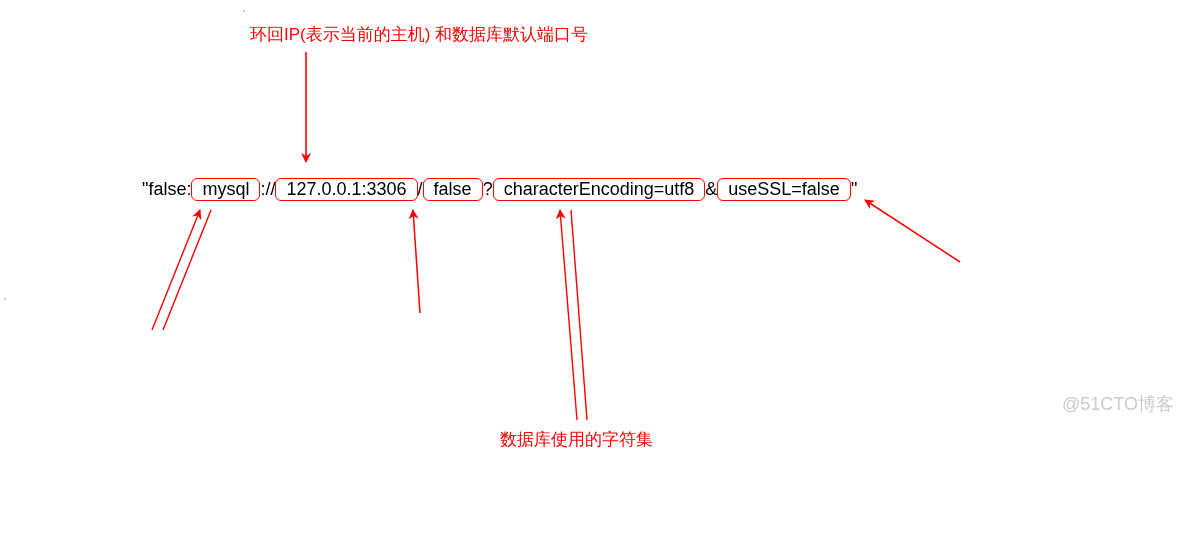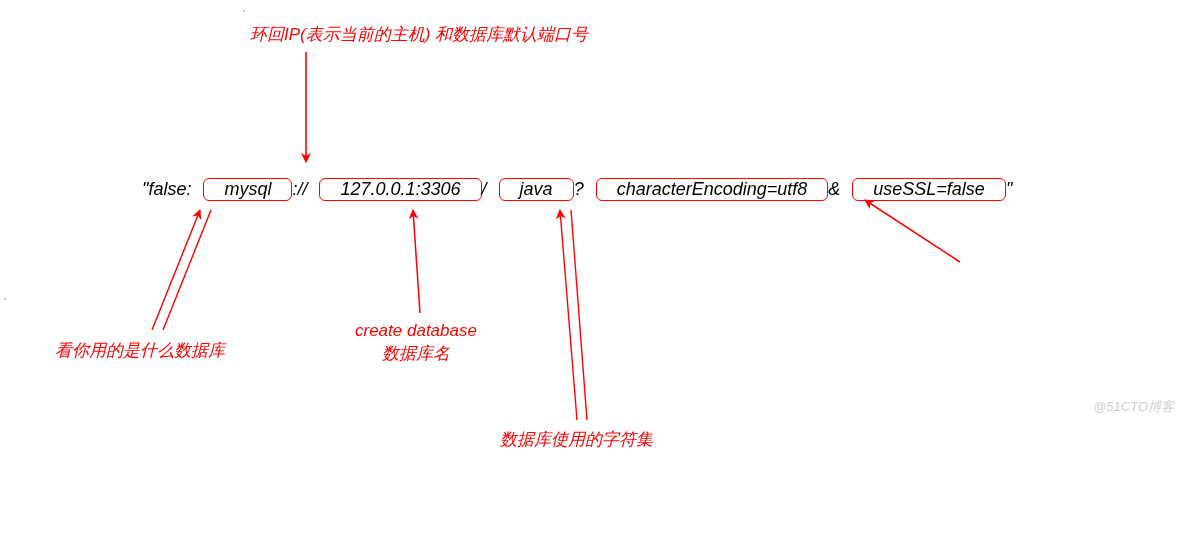--- a/index.html
+++ b/index.html
@@ -8,21 +8,20 @@
     width: 1184px;
     height: 552px;
     background: #ffffff;
     font-family: Arial, "Microsoft YaHei", sans-serif;
     overflow: hidden;
   }
   .canvas {
     position: relative;
     width: 1184px;
     height: 420px;
-    font-style: italic;
   }
   .label {
     position: absolute;
     color: #ff0000;
     font-size: 17px;
     white-space: nowrap;
     text-align: center;
     line-height: 1.35;
   }
   .code-line {
@@ -31,65 +30,59 @@
     color: #000000;
     white-space: nowrap;
     font-family: Arial, sans-serif;
   }
   .code-line .q {
     color: #000;
   }
   .seg-box {
     border: 1px solid #ff0000;
     border-radius: 6px;
-    padding: 0 20px;
+    padding: 0 10px;
     display: inline-block;
-    margin-left: 12px;
   }
   svg.arrowsvg {
     position: absolute;
     left: 0;
     top: 0;
     width: 1184px;
     height: 552px;
     pointer-events: none;
   }
   .watermark {
     position: absolute;
     right: 10px;
     bottom: 4px;
     color: #cccccc;
-    font-size: 13px;
+    font-size: 18px;
   }
   .dot {
     position:absolute;
     width:2px;
     height:2px;
     background:#ccc;
   }
 </style>
 </head>
 <body>
 
 <div class="canvas">
 
   <div class="label" style="left:250px; top:24px;">环回IP(表示当前的主机) 和数据库默认端口号</div>
 
-  <div class="label" style="left:55px; top:340px;">看你用的是什么数据库</div>
 
-  <div class="label" style="left:355px; top:320px;">
-    <span>create database</span><br>
-    <span>数据库名</span>
-  </div>
 
   <div class="label" style="left:500px; top:429px;text-align:right;">数据库使用的字符集</div>
 
 
   <div class="code-line" style="left:142px; top:178px;">
-    <span class="q">"</span><span>false:</span><span class="seg-box">mysql</span><span>://</span><span class="seg-box">127.0.0.1:3306</span><span>/</span><span class="seg-box">java</span><span>?</span><span class="seg-box">characterEncoding=utf8</span><span>&amp;</span><span class="seg-box">useSSL=false</span><span class="q">"</span>
+    <span class="q">"</span><span>false:</span><span class="seg-box">mysql</span><span>://</span><span class="seg-box">127.0.0.1:3306</span><span>/</span><span class="seg-box">false</span><span>?</span><span class="seg-box">characterEncoding=utf8</span><span>&amp;</span><span class="seg-box">useSSL=false</span><span class="q">"</span>
   </div>
 
   <svg class="arrowsvg">
     <defs>
       <marker id="ah" markerWidth="12" markerHeight="12" refX="9" refY="5" orient="auto" markerUnits="userSpaceOnUse">
         <path d="M0,0 L10,5 L0,10 L3,5 Z" fill="#ff0000"></path>
       </marker>
     </defs>
 
     <path d="M 306 52 L 306 162" stroke="#ff0000" stroke-width="1.6" fill="none" marker-end="url(#ah)"></path>

